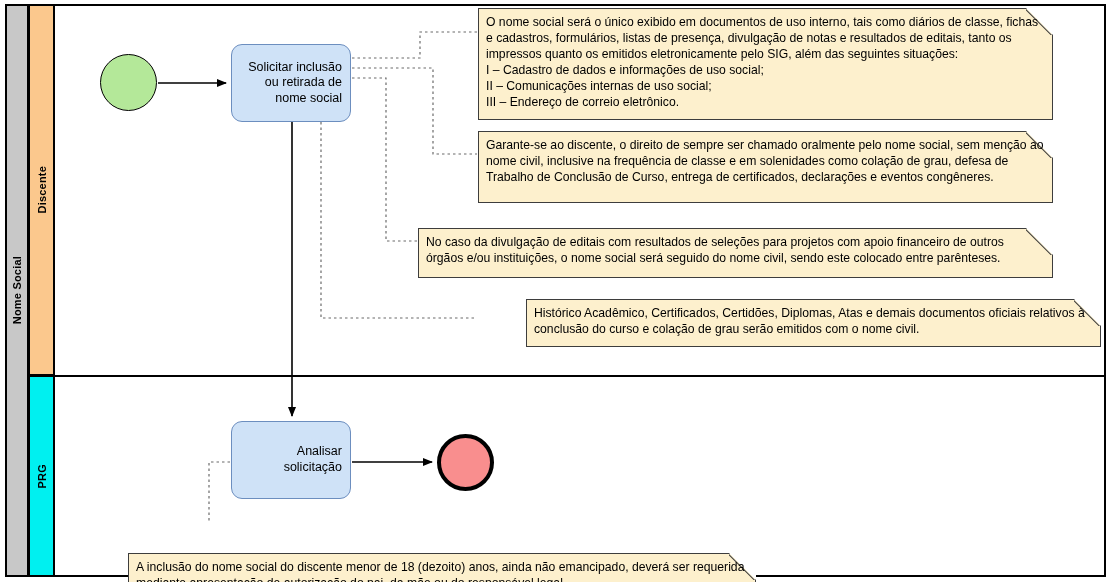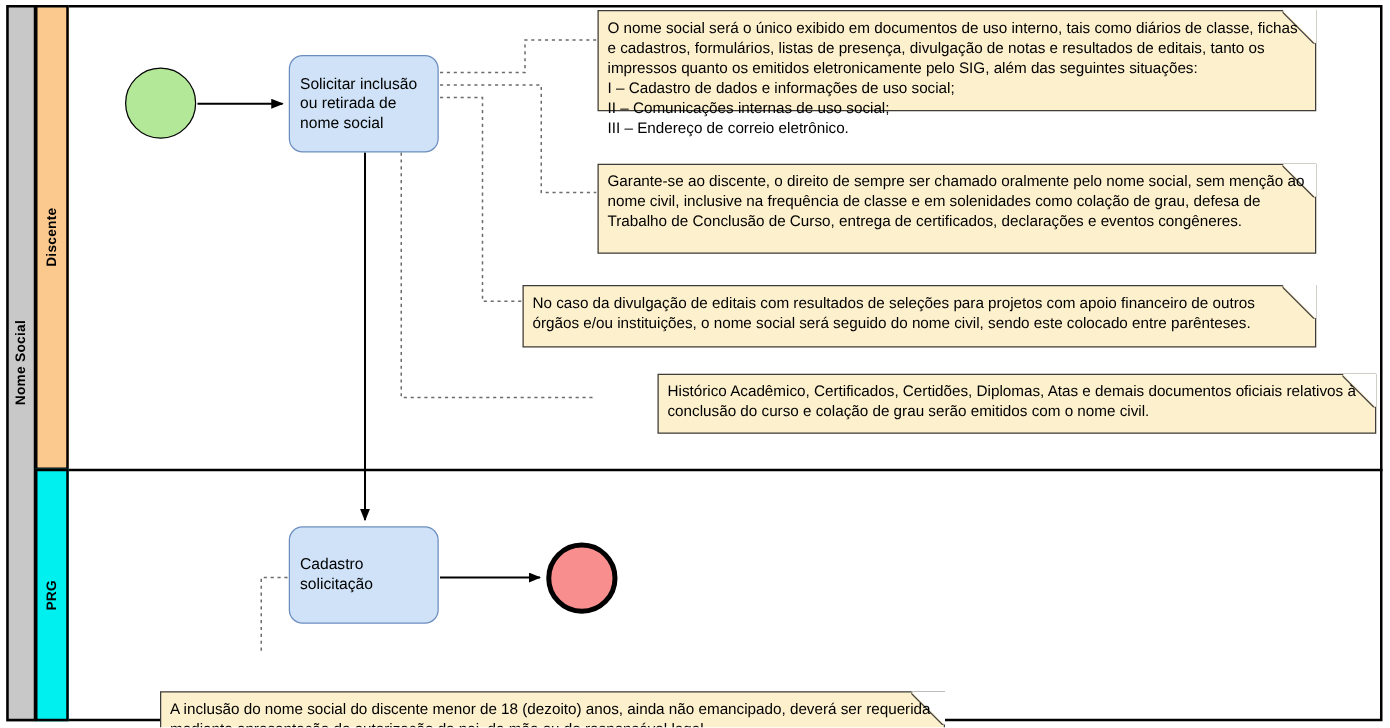--- a/index.html
+++ b/index.html
@@ -92,21 +92,21 @@
   
   .task {
     position: absolute;
     background: #cfe2f7;
     border: 1px solid #6c8ebf;
     border-radius: 11px;
     box-sizing: border-box;
     display: flex;
     align-items: center;
     justify-content: center;
-    text-align: left;
+    text-align: right;
     font-size: 12.5px;
     color: #000000;
     line-height: 1.25;
     padding: 4px 8px;
   }
   #task-solicitar {
     left: 231px;
     top: 44px;
     width: 120px;
     height: 78px;
@@ -174,21 +174,21 @@
     top: -1px;
     left: -2px;
     width: 40px;
     height: 1px;
     background: #3d3d3d;
     transform: rotate(45deg);
     transform-origin: left top;
   }
   .note-text { position: relative; z-index: 2; white-space: pre-line; }
 
-  #note-1 { left: 478px; top: 8px; width: 575px; height: 81px; }
+  #note-1 { left: 478px; top: 8px; width: 575px; height: 112px; }
   #note-2 { left: 478px; top: 131px; width: 575px; height: 72px; }
   #note-3 { left: 418px; top: 228px; width: 635px; height: 50px; }
   #note-4 { left: 478px; top: 299px; width: 575px; height: 48px; margin-left: 48px; }
   #note-5 { left: 128px; top: 521px; width: 628px; height: 48px; margin-top: 32px; }
 
   
   #connectors {
     position: absolute;
     left: 0;
     top: 0;
@@ -253,21 +253,21 @@
 
     <g>
       <polyline points="230,462 209,462 209,522" fill="none" stroke="#6b6b6b" stroke-width="1.2" stroke-dasharray="2.5,3"></polyline>
     </g>
   </svg>
 
   <div class="event" id="event-start"></div>
   <div class="event" id="event-end"></div>
 
   <div class="task" id="task-solicitar">Solicitar inclusão ou retirada de nome social</div>
-  <div class="task" id="task-analisar">Cadastro solicitação</div>
+  <div class="task" id="task-analisar">Analisar solicitação</div>
 
   <div class="note" id="note-1">
     <div class="note-fold-tri"></div>
     <div class="note-text">O nome social será o único exibido em documentos de uso interno, tais como diários de classe, fichas e cadastros, formulários, listas de presença, divulgação de notas e resultados de editais, tanto os impressos quanto os emitidos eletronicamente pelo SIG, além das seguintes situações:
 I – Cadastro de dados e informações de uso social;
 II – Comunicações internas de uso social;
 III – Endereço de correio eletrônico.</div>
   </div>
 
   <div class="note" id="note-3">

